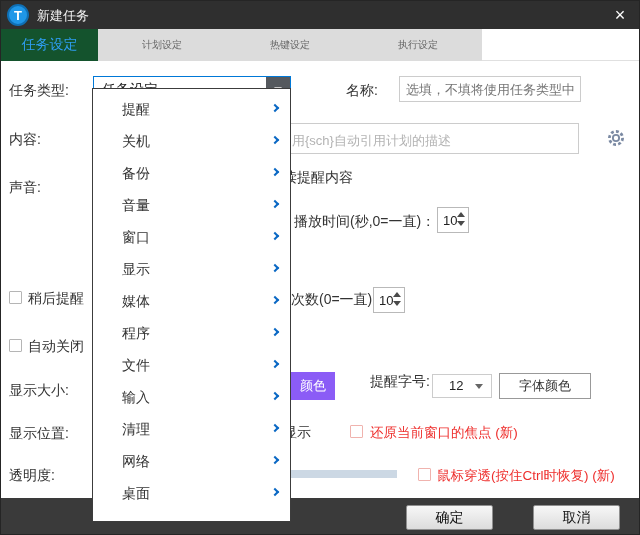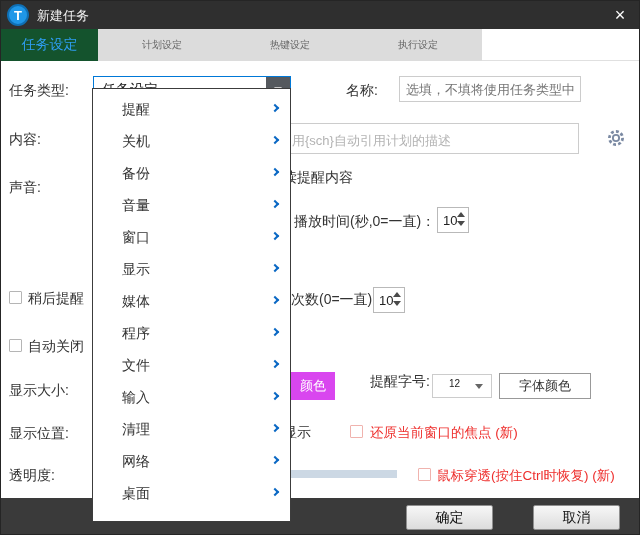--- a/index.html
+++ b/index.html
@@ -39,24 +39,24 @@
   .menu-item{position:relative;height:32px;line-height:32px;padding-left:29px;font-size:14px;color:#333;cursor:pointer;}
   .submenu-arrow{position:absolute;right:12px;top:12px;width:6px;height:6px;
         border-top:2px solid #0a68c4;border-right:2px solid #0a68c4;transform:rotate(45deg);}
   
   .spin{position:absolute;width:32px;height:26px;background:#fff;border:1px solid #b9b9b9;}
   .spin .v{position:absolute;left:5px;top:5px;font-size:13px;color:#222;}
   .spin .arr{position:absolute;right:3px;top:4px;display:flex;flex-direction:column;gap:4px;cursor:pointer;}
   .tri-up-s{width:0;height:0;border-left:4px solid transparent;border-right:4px solid transparent;border-bottom:5px solid #4a4a4a;}
   .tri-dn-s{width:0;height:0;border-left:4px solid transparent;border-right:4px solid transparent;border-top:5px solid #4a4a4a;}
   
-  .darkbtn{position:absolute;left:290px;top:371px;width:44px;height:28px;background:#d946ef;color:#fff;
+  .darkbtn{position:absolute;left:290px;top:371px;width:44px;height:28px;background:#8b5cf6;color:#fff;
            font-size:13px;display:flex;align-items:center;justify-content:center;cursor:pointer;}
   .select{position:absolute;left:431px;top:373px;width:60px;height:24px;background:#fff;border:1px solid #ccc;cursor:pointer;}
-  .select .v{position:absolute;left:16px;top:3px;font-size:10px;color:#222;}
+  .select .v{position:absolute;left:16px;top:3px;font-size:13px;color:#222;}
   .select .tri{position:absolute;right:8px;top:9px;}
   .whitebtn{position:absolute;left:498px;top:372px;width:92px;height:26px;background:#fff;border:1px solid #999;
             font-size:13px;color:#333;display:flex;align-items:center;justify-content:center;cursor:pointer;}
   .slider{position:absolute;left:290px;top:469px;width:106px;height:8px;background:#ccd8e4;cursor:pointer;}
   .gear{position:absolute;left:604px;top:126px;width:22px;height:22px;cursor:pointer;}
   
   .footer{position:absolute;left:0;top:497px;width:640px;height:38px;background:#3a3a3a;}
   .fbtn{position:absolute;top:7px;width:87px;height:25px;background:linear-gradient(#f7f7f7,#dcdcdc);
         border:1px solid #8f8f8f;border-radius:2px;font-size:14px;color:#111;
         display:flex;align-items:center;justify-content:center;cursor:pointer;}

